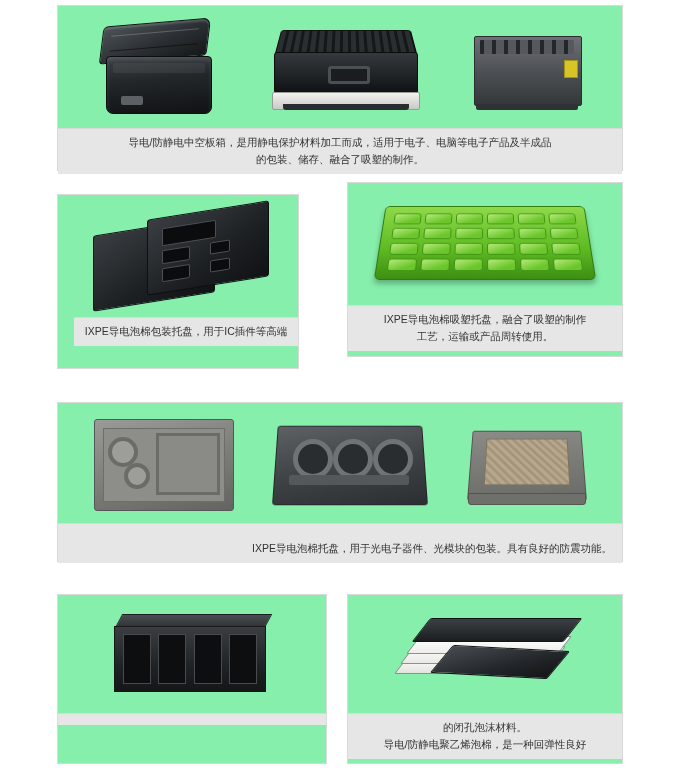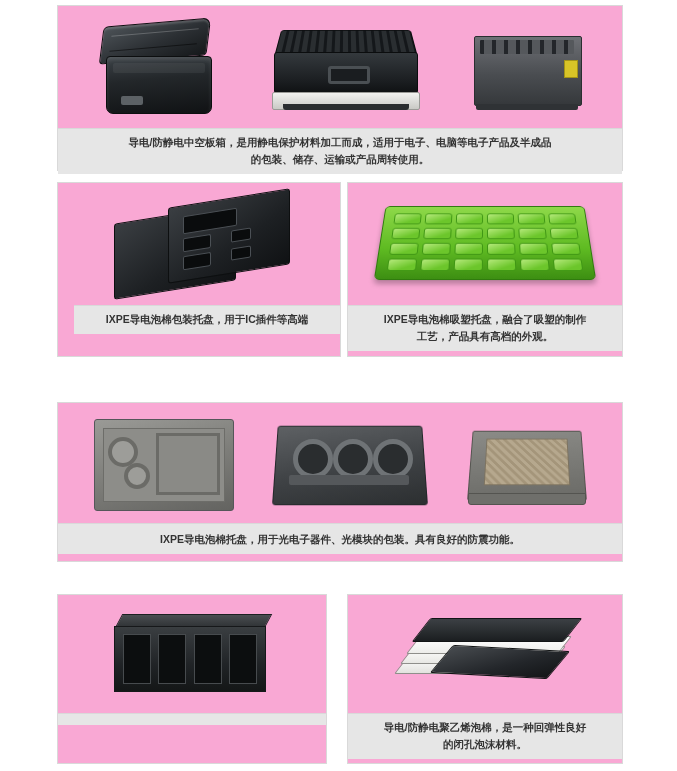--- a/index.html
+++ b/index.html
@@ -17,24 +17,23 @@
   .page {
     position: relative;
     width: 677px;
     height: 771px;
     box-sizing: border-box;
   }
 
   
   .card {
     position: absolute;
-    background: #f9a8d4;
+    background: #86efac;
     border: 1px solid #d9d9d9;
     box-sizing: border-box;
-    font-weight: bold;
   }
   .card .media {
     display: flex;
     align-items: center;
     justify-content: space-around;
     box-sizing: border-box;
     width: 100%;
   }
   .caption {
     background: #e6e6e6;
@@ -48,28 +47,28 @@
     padding: 5px 10px 6px 10px;
   }
   .caption span { display: block; }
   .caption sup { font-size: 7.5px; vertical-align: super; }
 
   
   #row1 { left: 57px; top: 5px; width: 566px; height: 166px; }
   #row1 .media { height: 122px; padding: 6px 14px 0 14px; }
 
   
-  #row2a { left: 57px; top: 182px; width: 284px; height: 175px; padding-left: 16px; }
+  #row2a { left: 57px; top: 194px; width: 242px; height: 175px; padding-left: 16px; }
   #row2b { left: 347px; top: 182px; width: 276px; height: 175px; }
   #row2a .media, #row2b .media { height: 122px; padding: 4px 10px 0 10px; }
 
   
   #row3 { left: 57px; top: 402px; width: 566px; height: 160px; }
   #row3 .media { height: 120px; padding: 4px 16px 0 16px; }
-  #row3 .caption { line-height: 18px; padding-top: 6px; }
+  #row3 .caption { line-height: 18px; padding-top: 15px; text-align: right; }
 
   
   #row4a { left: 57px; top: 594px; width: 270px; height: 170px; }
   #row4b { left: 347px; top: 594px; width: 276px; height: 170px; }
   #row4a .media, #row4b .media { height: 118px; padding: 4px 10px 0 10px; }
 
   
   .fig { position: relative; flex: none; }
 
   
@@ -308,21 +307,21 @@
       <div class="fig divbox">
         <div class="shell"></div>
         <div class="cells"></div>
         <div class="tag"></div>
         <div class="ft"></div>
       </div>
 
     </div>
     <div class="caption">
       <span>导电/防静电中空板箱，是用静电保护材料加工而成，适用于电子、电脑等电子产品及半成品</span>
-      <span>的包装、储存、运输或产品周转使用。</span>
+      <span>的包装、储存、融合了吸塑的制作。</span>
     </div>
   </div>
 
   <div class="card" id="row2a">
     <div class="media">
       <div class="fig tray-pair">
         <div class="sheet s1"></div>
         <div class="sheet s2">
           <div class="slot a"></div>
           <div class="slot b"></div>
@@ -365,21 +364,21 @@
               <div class="pocket"></div>
             <div class="pocket"></div>
               <div class="pocket"></div>
               <div class="pocket"></div>
           </div>
         </div>
       </div>
     </div>
     <div class="caption">
       <span>IXPE导电泡棉吸塑托盘，融合了吸塑的制作</span>
-      <span>工艺，产品具有高档的外观。</span>
+      <span>工艺，运输或产品周转使用。</span>
     </div>
   </div>
 
   <div class="card" id="row3">
     <div class="media">
 
       <div class="fig foam1">
         <div class="slab">
             <div class="inner"></div>
           </div>
@@ -429,18 +428,18 @@
     <div class="media">
       <div class="fig sheets">
         <div class="sh w1"></div>
         <div class="sh w2"></div>
         <div class="sh w3"></div>
         <div class="sh b1"></div>
         <div class="sh b2"></div>
       </div>
     </div>
     <div class="caption">
+      <span>的闭孔泡沫材料。</span>
       <span>导电/防静电聚乙烯泡棉，是一种回弹性良好</span>
-      <span>的闭孔泡沫材料。</span>
     </div>
   </div>
 
 </div>
 
 </body></html>

